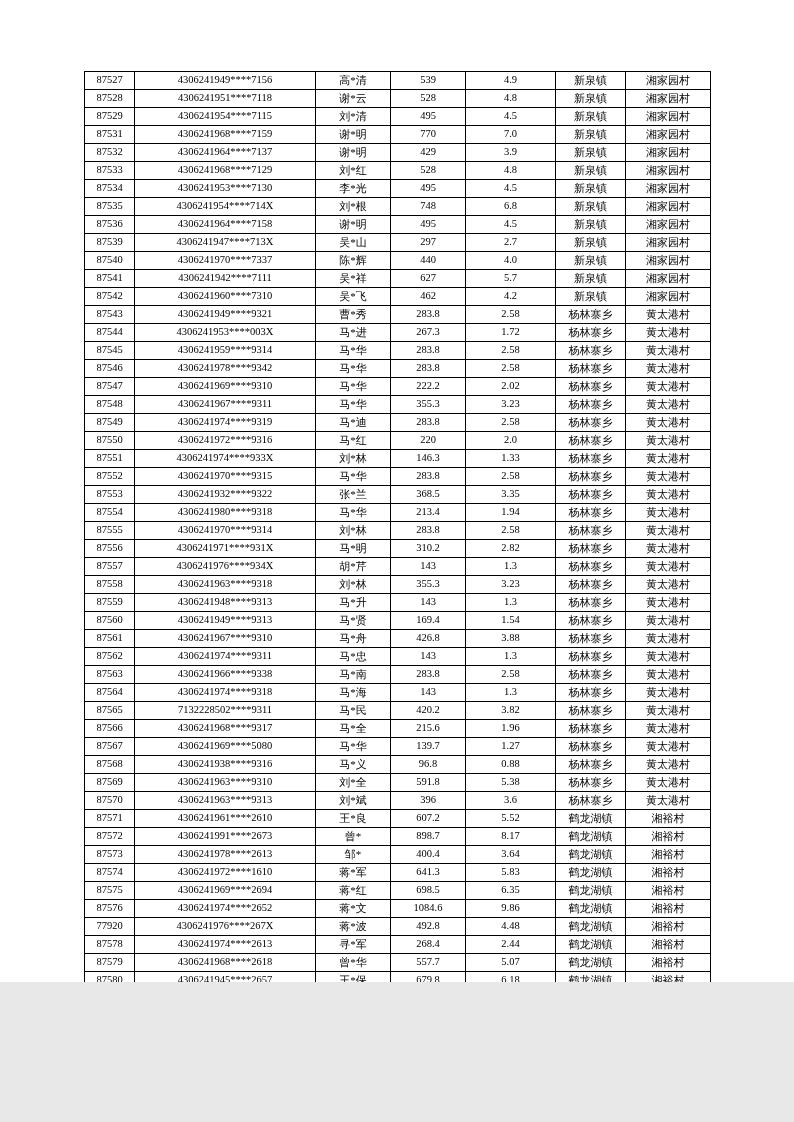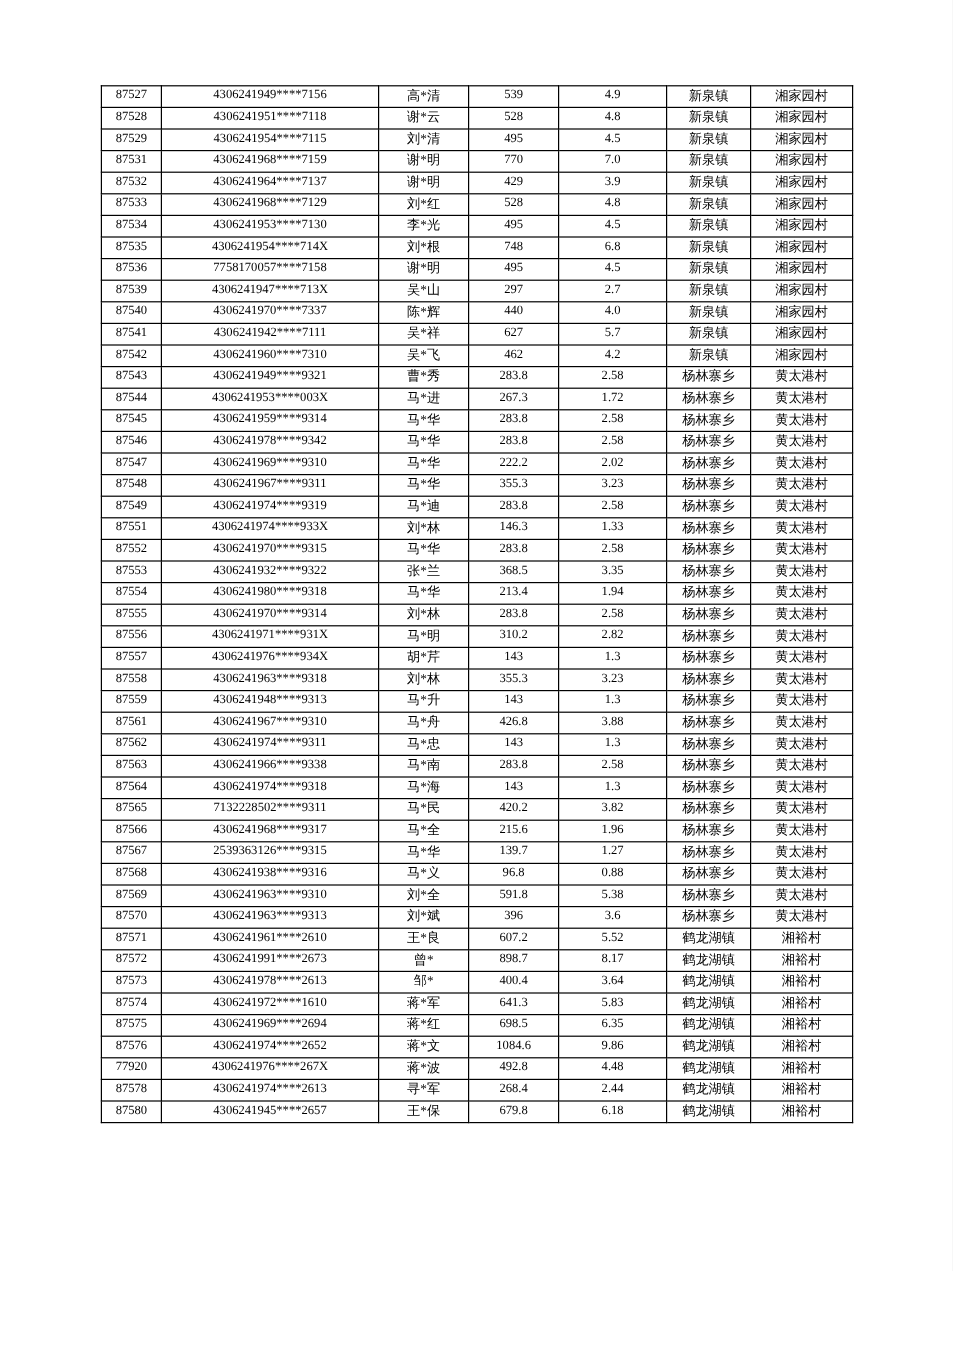--- a/index.html
+++ b/index.html
@@ -5,21 +5,21 @@
   * { margin: 0; padding: 0; box-sizing: border-box; }
   html, body {
     width: 794px;
     height: 1122px;
     background: #e8e8e8;
     font-family: "Liberation Serif", "DejaVu Serif", serif;
   }
   .page {
     position: relative;
     width: 794px;
-    height: 1122px;
+    height: 982px;
     background: #ffffff;
     overflow: hidden;
   }
   .table-wrap {
     position: absolute;
     left: 84px;
     top: 71px;
     width: 626px;
   }
   table.data-table {
@@ -133,21 +133,21 @@
             <td class="col-0">87535</td>
             <td class="col-1">4306241954****714X</td>
             <td class="col-2">刘*根</td>
             <td class="col-3">748</td>
             <td class="col-4">6.8</td>
             <td class="col-5">新泉镇</td>
             <td class="col-6">湘家园村</td>
           </tr>
           <tr>
             <td class="col-0">87536</td>
-            <td class="col-1">7758170057****7158</td>
+            <td class="col-1">4306241964****7158</td>
             <td class="col-2">谢*明</td>
             <td class="col-3">495</td>
             <td class="col-4">4.5</td>
             <td class="col-5">新泉镇</td>
             <td class="col-6">湘家园村</td>
           </tr>
           <tr>
             <td class="col-0">87539</td>
             <td class="col-1">4306241947****713X</td>
             <td class="col-2">吴*山</td>
@@ -240,20 +240,29 @@
           <tr>
             <td class="col-0">87549</td>
             <td class="col-1">4306241974****9319</td>
             <td class="col-2">马*迪</td>
             <td class="col-3">283.8</td>
             <td class="col-4">2.58</td>
             <td class="col-5">杨林寨乡</td>
             <td class="col-6">黄太港村</td>
           </tr>
           <tr>
+            <td class="col-0">87550</td>
+            <td class="col-1">4306241972****9316</td>
+            <td class="col-2">马*红</td>
+            <td class="col-3">220</td>
+            <td class="col-4">2.0</td>
+            <td class="col-5">杨林寨乡</td>
+            <td class="col-6">黄太港村</td>
+          </tr>
+          <tr>
             <td class="col-0">87551</td>
             <td class="col-1">4306241974****933X</td>
             <td class="col-2">刘*林</td>
             <td class="col-3">146.3</td>
             <td class="col-4">1.33</td>
             <td class="col-5">杨林寨乡</td>
             <td class="col-6">黄太港村</td>
           </tr>
           <tr>
             <td class="col-0">87552</td>
@@ -321,20 +330,29 @@
           <tr>
             <td class="col-0">87559</td>
             <td class="col-1">4306241948****9313</td>
             <td class="col-2">马*升</td>
             <td class="col-3">143</td>
             <td class="col-4">1.3</td>
             <td class="col-5">杨林寨乡</td>
             <td class="col-6">黄太港村</td>
           </tr>
           <tr>
+            <td class="col-0">87560</td>
+            <td class="col-1">4306241949****9313</td>
+            <td class="col-2">马*贤</td>
+            <td class="col-3">169.4</td>
+            <td class="col-4">1.54</td>
+            <td class="col-5">杨林寨乡</td>
+            <td class="col-6">黄太港村</td>
+          </tr>
+          <tr>
             <td class="col-0">87561</td>
             <td class="col-1">4306241967****9310</td>
             <td class="col-2">马*舟</td>
             <td class="col-3">426.8</td>
             <td class="col-4">3.88</td>
             <td class="col-5">杨林寨乡</td>
             <td class="col-6">黄太港村</td>
           </tr>
           <tr>
             <td class="col-0">87562</td>
@@ -376,21 +394,21 @@
             <td class="col-0">87566</td>
             <td class="col-1">4306241968****9317</td>
             <td class="col-2">马*全</td>
             <td class="col-3">215.6</td>
             <td class="col-4">1.96</td>
             <td class="col-5">杨林寨乡</td>
             <td class="col-6">黄太港村</td>
           </tr>
           <tr>
             <td class="col-0">87567</td>
-            <td class="col-1">2539363126****9315</td>
+            <td class="col-1">4306241969****5080</td>
             <td class="col-2">马*华</td>
             <td class="col-3">139.7</td>
             <td class="col-4">1.27</td>
             <td class="col-5">杨林寨乡</td>
             <td class="col-6">黄太港村</td>
           </tr>
           <tr>
             <td class="col-0">87568</td>
             <td class="col-1">4306241938****9316</td>
             <td class="col-2">马*义</td>
@@ -479,20 +497,29 @@
             <td class="col-4">4.48</td>
             <td class="col-5">鹤龙湖镇</td>
             <td class="col-6">湘裕村</td>
           </tr>
           <tr>
             <td class="col-0">87578</td>
             <td class="col-1">4306241974****2613</td>
             <td class="col-2">寻*军</td>
             <td class="col-3">268.4</td>
             <td class="col-4">2.44</td>
+            <td class="col-5">鹤龙湖镇</td>
+            <td class="col-6">湘裕村</td>
+          </tr>
+          <tr>
+            <td class="col-0">87579</td>
+            <td class="col-1">4306241968****2618</td>
+            <td class="col-2">曾*华</td>
+            <td class="col-3">557.7</td>
+            <td class="col-4">5.07</td>
             <td class="col-5">鹤龙湖镇</td>
             <td class="col-6">湘裕村</td>
           </tr>
           <tr>
             <td class="col-0">87580</td>
             <td class="col-1">4306241945****2657</td>
             <td class="col-2">王*保</td>
             <td class="col-3">679.8</td>
             <td class="col-4">6.18</td>
             <td class="col-5">鹤龙湖镇</td>

